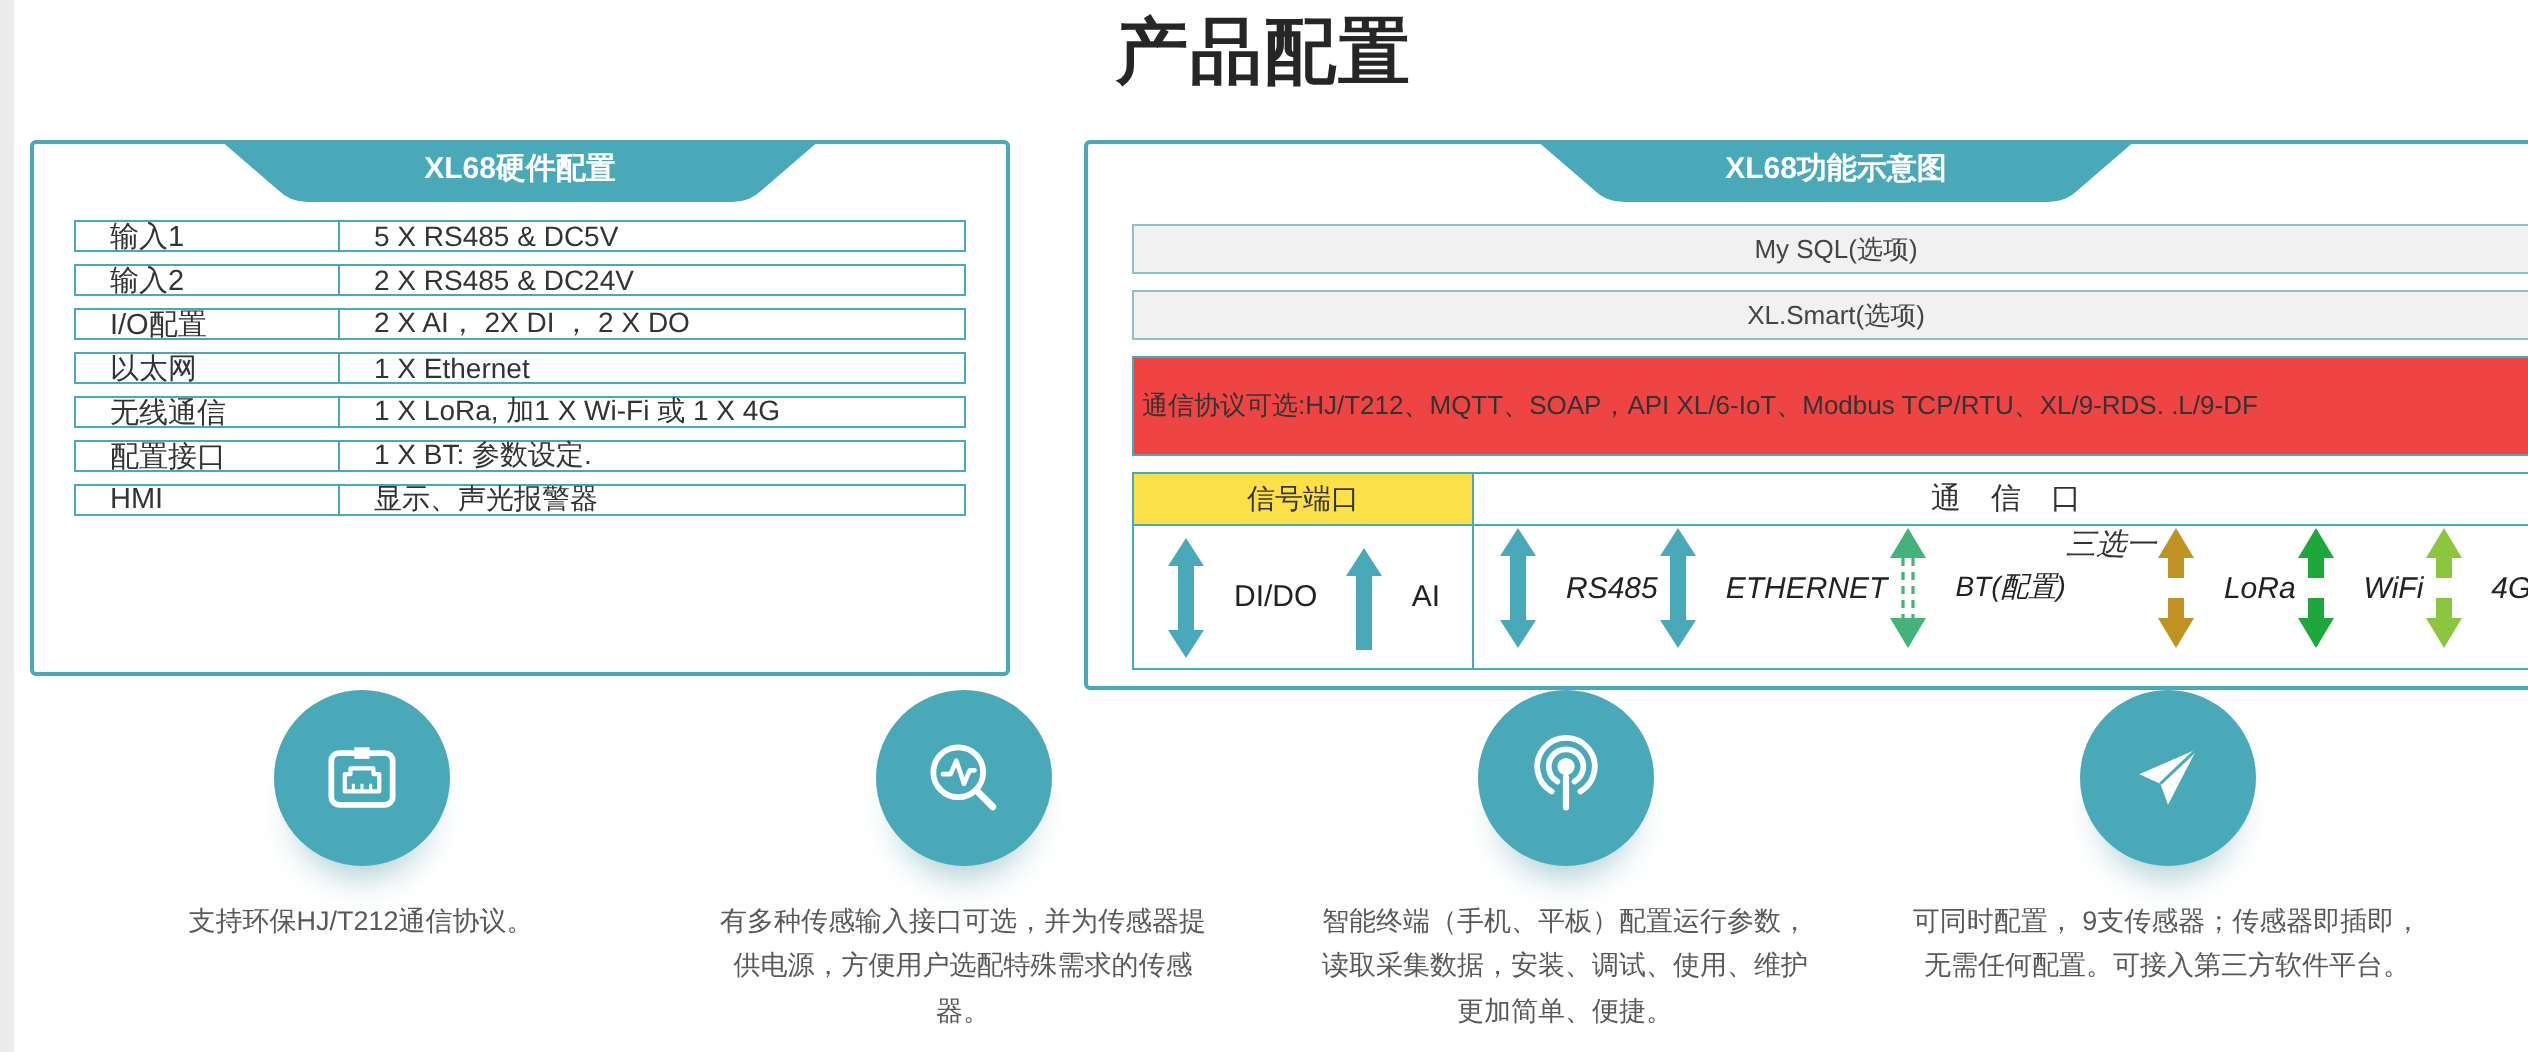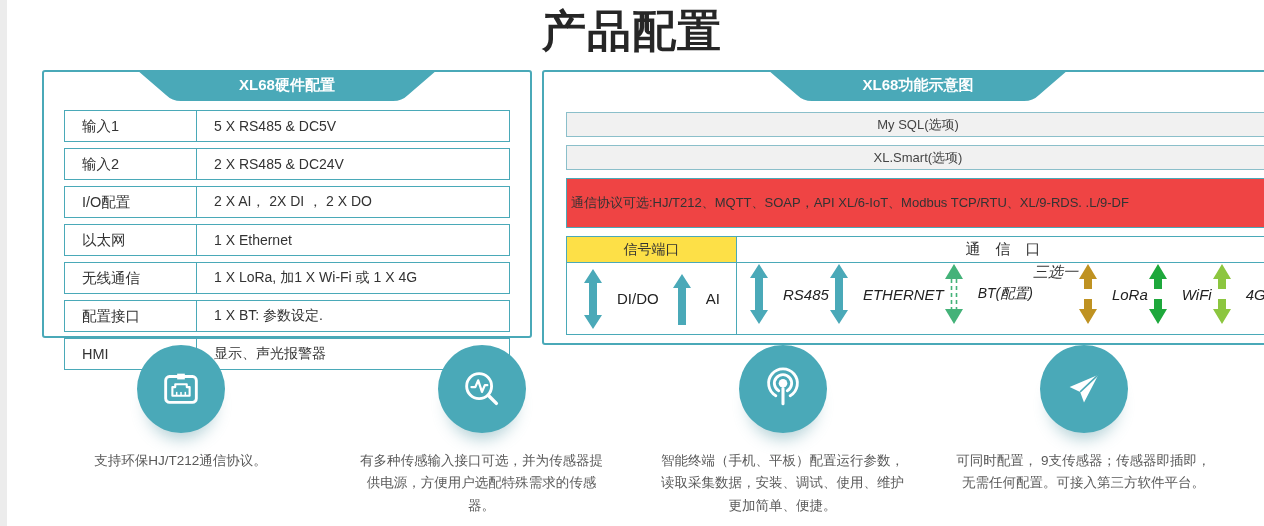--- a/index.html
+++ b/index.html
@@ -4,40 +4,40 @@
 <style>
   * { margin:0; padding:0; box-sizing:border-box; }
   html,body { width:1264px; height:526px; }
   body {
     font-family:"Liberation Sans","DejaVu Sans",sans-serif;
     background:#ffffff; color:#333; position:relative; overflow:hidden;
   }
   .left-strip { position:absolute; left:0; top:0; width:7px; height:526px; background:#ececec; }
 
   .page-title {
-    text-align:center; font-size:44px; font-weight:700; color:#262626;
+    text-align:center; font-size:36px; font-weight:700; color:#262626;
     padding-top:2px; letter-spacing:1px;
   }
 
   
   .panel { position:absolute; border:2px solid #4aa9b8; border-radius:3px; background:#fff; }
-  .hw-panel { left:42px; top:70px; width:490px; height:268px; }
+  .hw-panel { left:15px; top:70px; width:490px; height:268px; }
   .fn-panel { left:542px; top:70px; width:752px; height:275px; }
 
   .panel-cap { position:absolute; top:-2px; left:50%; transform:translateX(-50%); width:300px; height:31px; }
   .panel-cap svg { position:absolute; left:0; top:0; }
   .panel-cap .cap-label {
     position:absolute; left:0; top:0; width:100%; height:29px; line-height:29px;
     text-align:center; color:#fff; font-size:15px; font-weight:700;
   }
 
   
   .hw-rows { position:absolute; left:20px; right:20px; top:38px; }
   .hw-row {
-    display:flex; align-items:center; height:32px; margin-bottom:6px;
+    display:flex; align-items:center; height:16px; margin-bottom:6px;
     border:1px solid #4aa9b8; background:#fff;
   }
   .hw-label {
     width:132px; flex:0 0 132px; padding-left:17px; font-size:14.5px; color:#333;
     border-right:1px solid #4aa9b8; height:100%; display:flex; align-items:center;
   }
   .hw-value { flex:1; padding-left:17px; font-size:14px; color:#333; }
 
   
   .fn-content { position:absolute; left:22px; right:22px; top:40px; }

